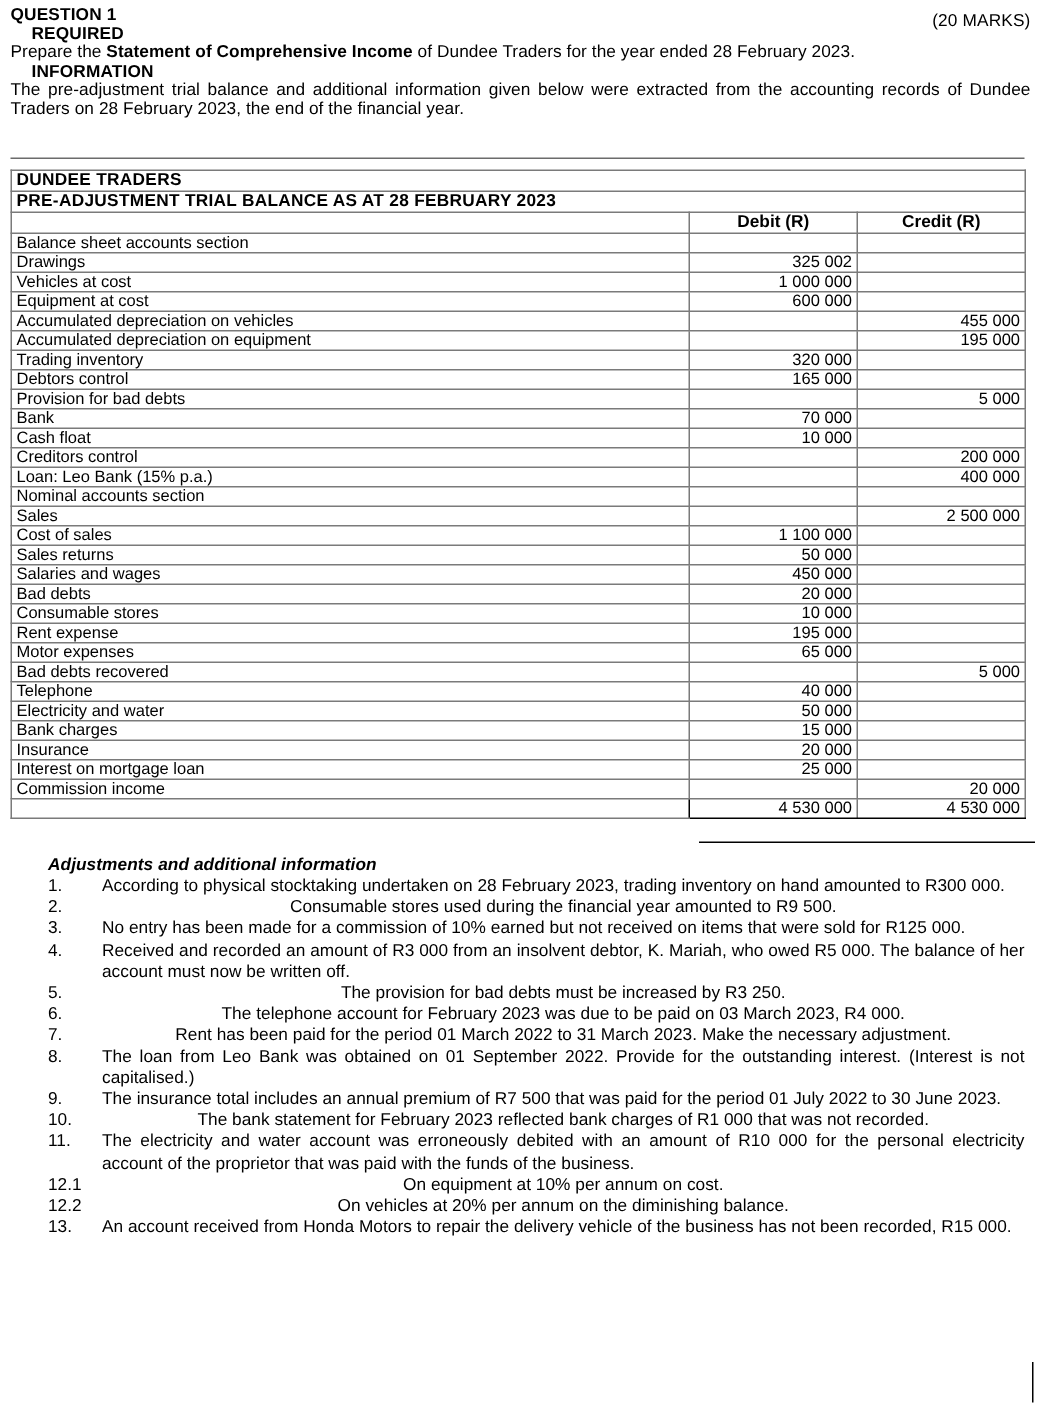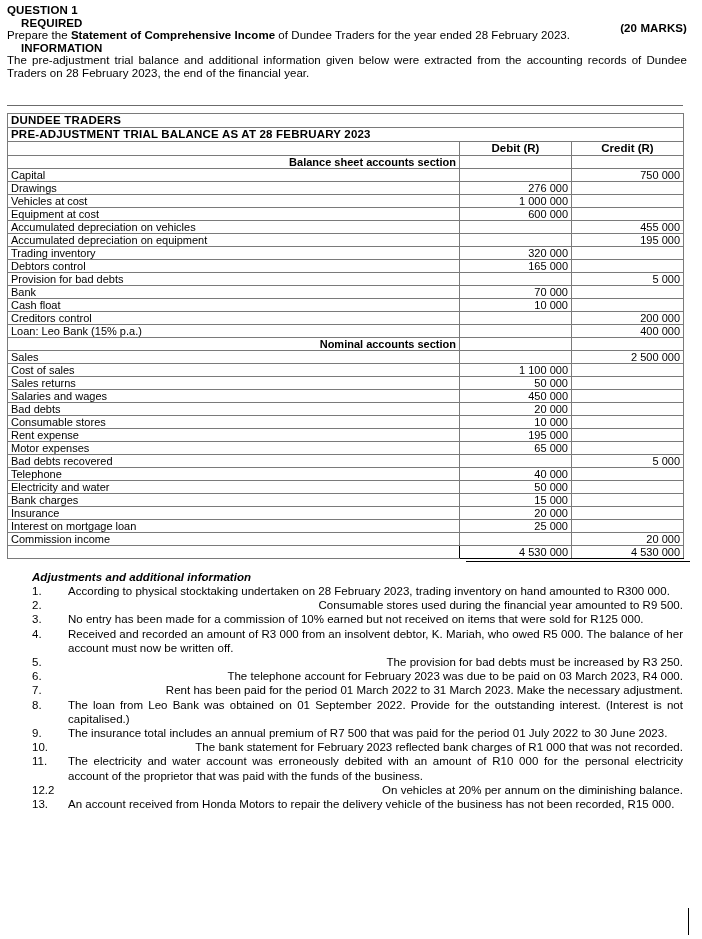--- a/index.html
+++ b/index.html
@@ -33,23 +33,23 @@
   .head-row {
     position: relative;
     font-size: 11.5px;
     font-weight: bold;
     line-height: 12.5px;
     letter-spacing: 0.1px;
   }
   .marks {
     position: absolute;
     right: 0;
-    top: 18px;
-    font-size: 11.5px;
-    font-weight: bold;
+    top: 4px;
+    font-size: 11.5px;
+    font-weight: normal;
   }
   .label-bold {
     font-size: 11.5px;
     font-weight: bold;
     line-height: 12.5px;
     letter-spacing: 0.1px;
     margin-left: 14px;
   }
   .para {
     font-size: 11.5px;
@@ -86,21 +86,21 @@
     border: 1px solid #7a7a7a;
     height: 12px;
     padding: 0 3px;
     line-height: 12px;
     white-space: nowrap;
     overflow: hidden;
     vertical-align: middle;
   }
   td.desc { text-align: left; }
   td.num  { text-align: right; }
-  td.bold { font-weight: bold; text-align: right; }
+  td.bold { font-weight: normal; }
   td.ctr  { text-align: center; font-weight: bold; }
 
   col.c-desc   { width: 452px; }
   col.c-debit  { width: 112px; }
   col.c-credit { width: 112px; }
 
   tr.title-row td {
     font-weight: bold;
     font-size: 11.5px;
     height: 13px;
@@ -159,21 +159,21 @@
   .adj-num {
     position: absolute;
     left: 0;
     top: 0;
     width: 30px;
     text-align: left;
     font-size: 11.5px;
     line-height: 14.2px;
   }
   .adj-text { display: block; }
-  .adj-item.nojust .adj-text { text-align: right; }
+  .adj-item.nojust .adj-text { text-align: center; }
 
   
   .edge-tick {
     position: absolute;
     left: 688px;
     top: 908px;
     width: 0;
     height: 27px;
     border-left: 1.4px solid #000000;
   }
@@ -215,27 +215,22 @@
           <td class="ctr">Debit (R)</td>
           <td class="ctr">Credit (R)</td>
         </tr>
 
       <tr>
             <td class="desc bold">Balance sheet accounts section</td>
             <td class="num"></td>
             <td class="num"></td>
           </tr>
           <tr>
-            <td class="desc">Capital</td>
-            <td class="num"></td>
-            <td class="num">750 000</td>
-          </tr>
-          <tr>
             <td class="desc">Drawings</td>
-            <td class="num">276 000</td>
+            <td class="num">325 002</td>
             <td class="num"></td>
           </tr>
           <tr>
             <td class="desc">Vehicles at cost</td>
             <td class="num">1 000 000</td>
             <td class="num"></td>
           </tr>
           <tr>
             <td class="desc">Equipment at cost</td>
             <td class="num">600 000</td>
@@ -417,20 +412,24 @@
         </div>
         <div class="adj-item nojust">
           <span class="adj-num">10.</span>
           <span class="adj-text">The bank statement for February 2023 reflected bank charges of R1 000 that was not recorded.</span>
         </div>
         <div class="adj-item">
           <span class="adj-num">11.</span>
           <span class="adj-text">The electricity and water account was erroneously debited with an amount of R10 000 for the personal electricity account of the proprietor that was paid with the funds of the business.</span>
         </div>
         <div class="adj-item nojust">
+          <span class="adj-num">12.1</span>
+          <span class="adj-text">On equipment at 10% per annum on cost.</span>
+        </div>
+        <div class="adj-item nojust">
           <span class="adj-num">12.2</span>
           <span class="adj-text">On vehicles at 20% per annum on the diminishing balance.</span>
         </div>
         <div class="adj-item">
           <span class="adj-num">13.</span>
           <span class="adj-text">An account received from Honda Motors to repair the delivery vehicle of the business has not been recorded, R15 000.</span>
         </div>
       </div>
   </div>
 

